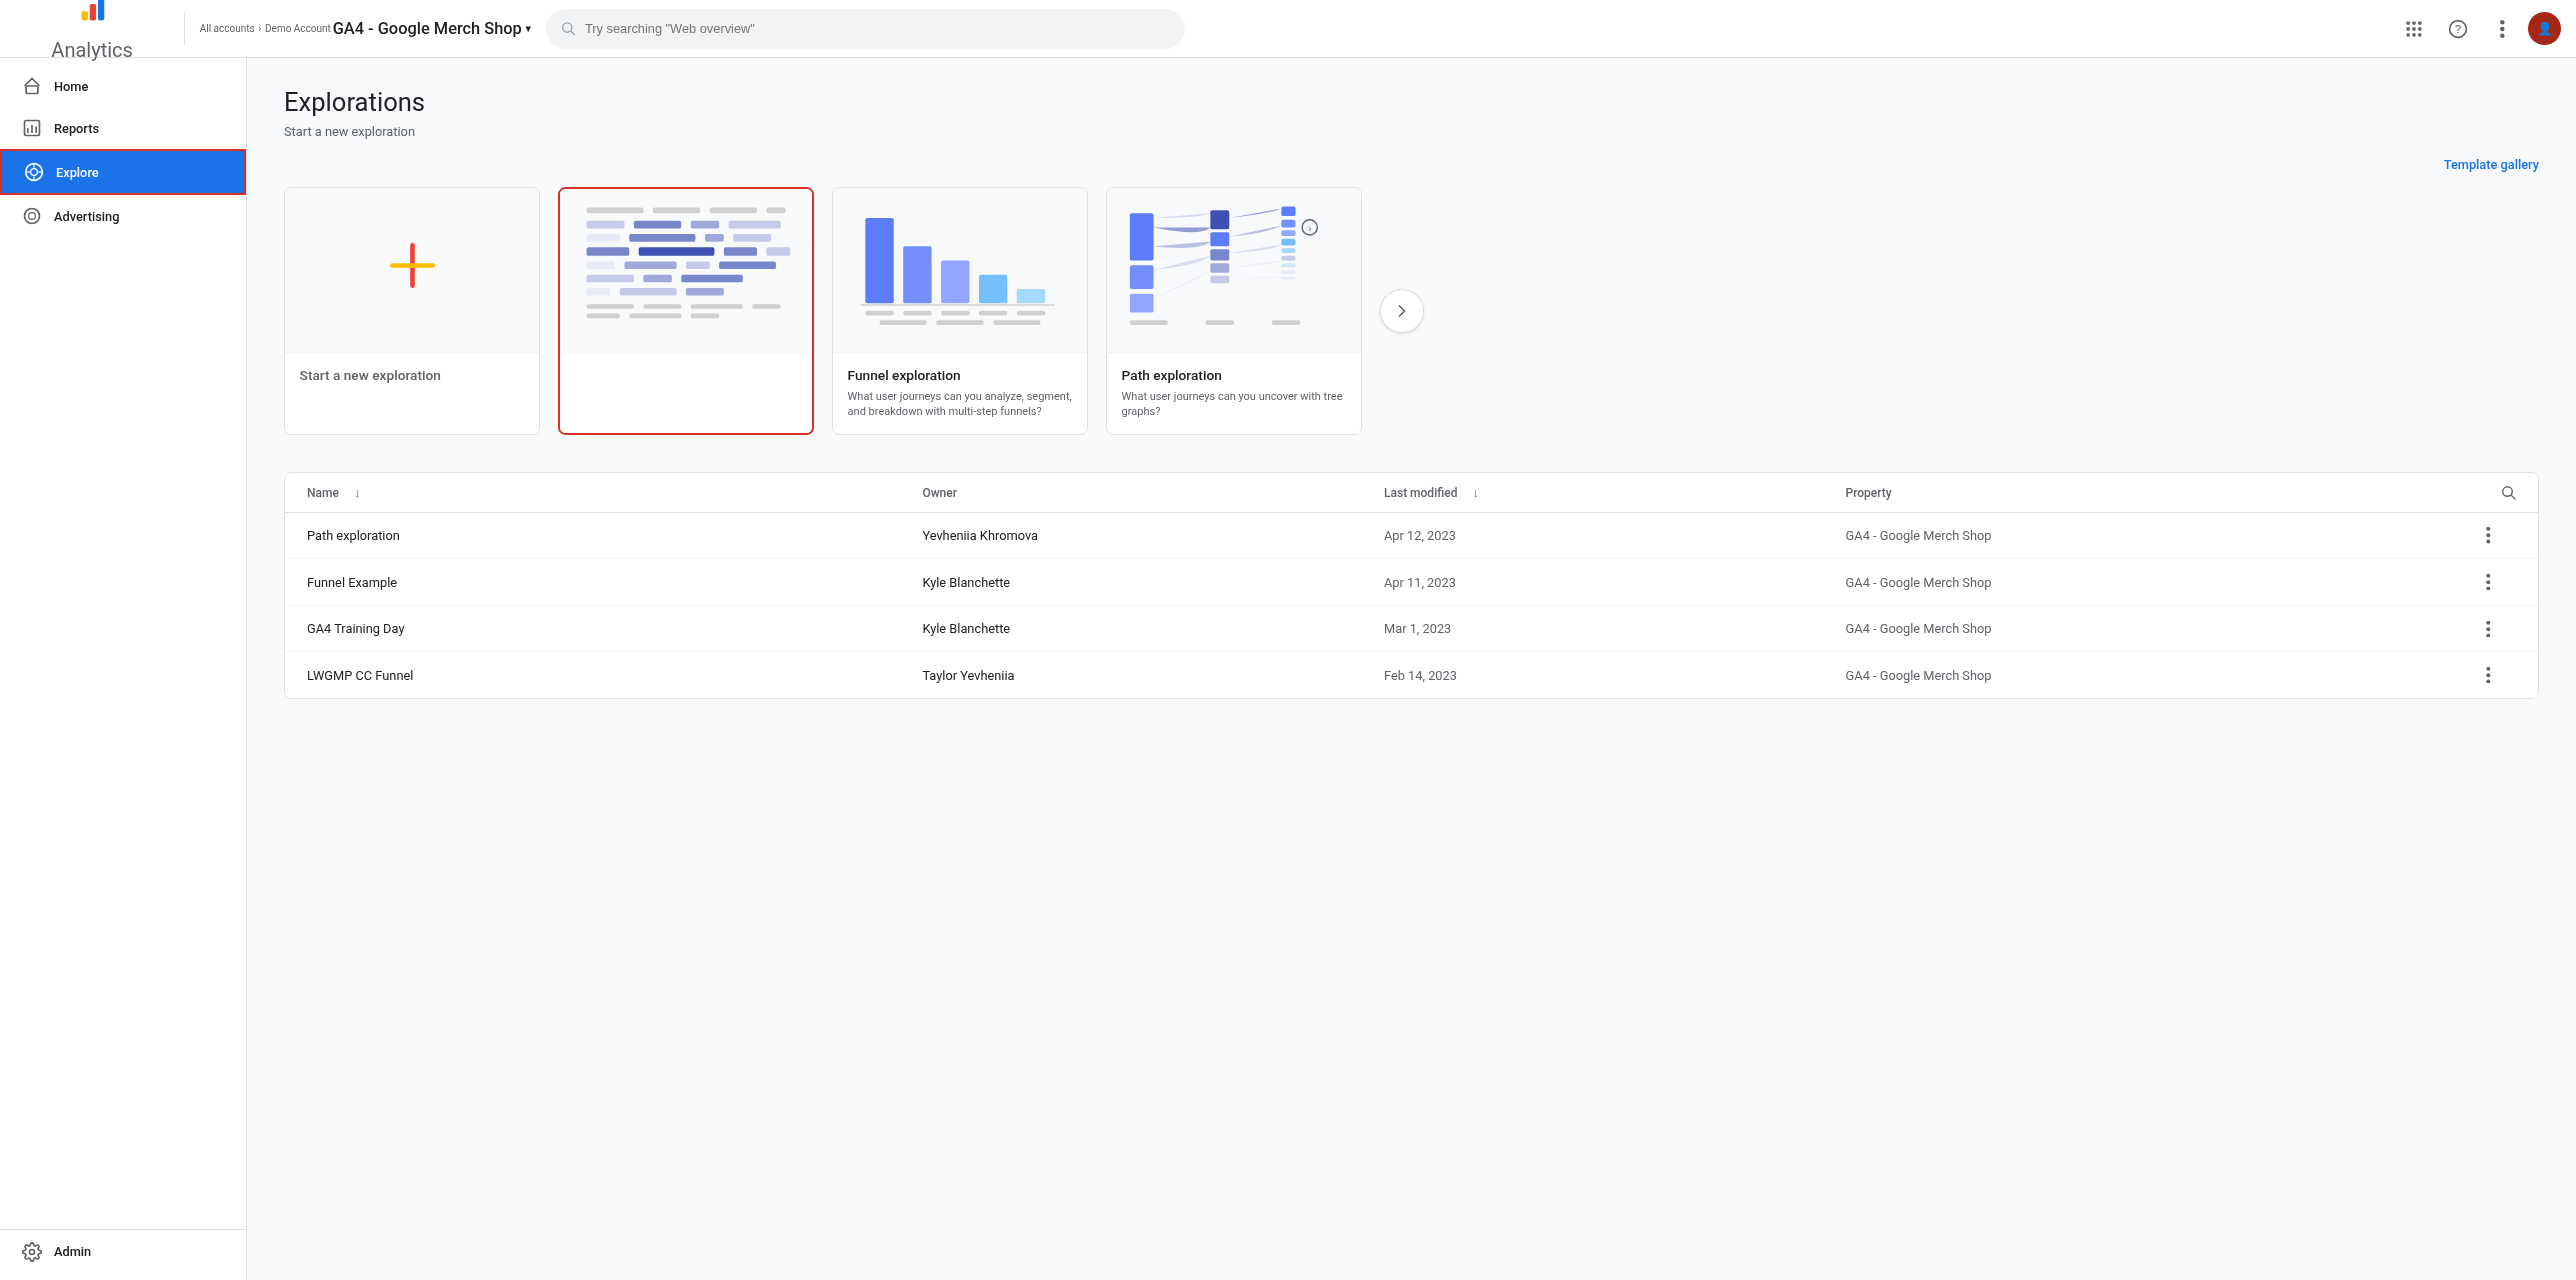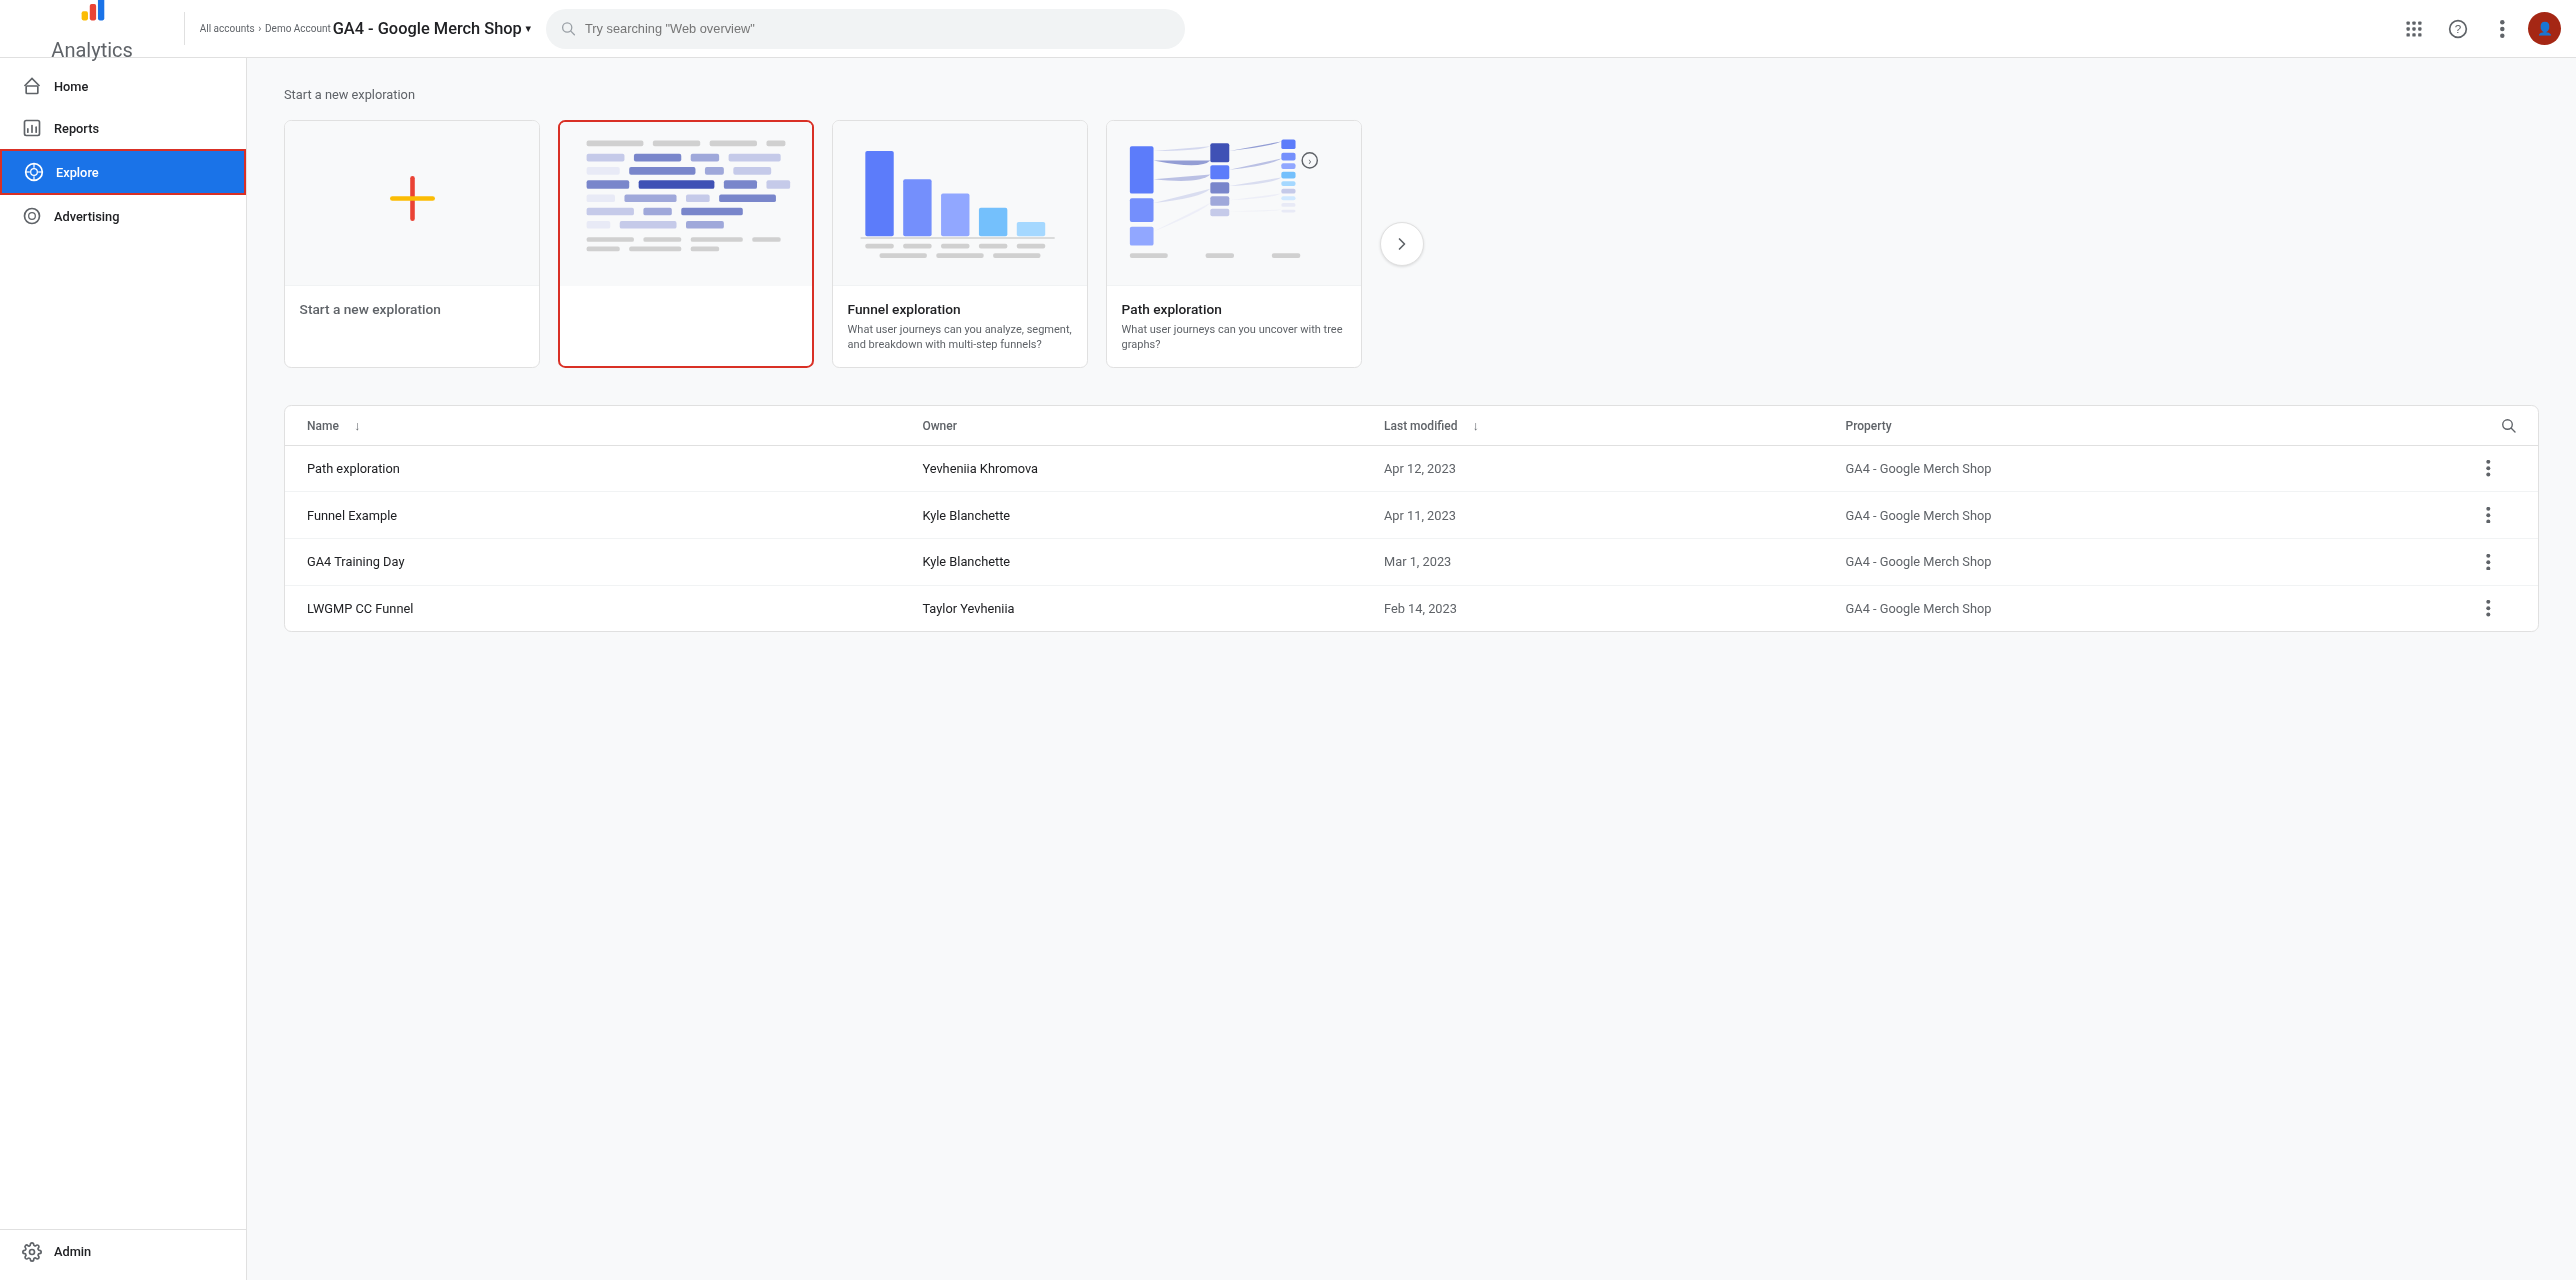--- a/index.html
+++ b/index.html
@@ -212,22 +212,26 @@
               <circle cx="12" cy="12" r="3" stroke="#5f6368" stroke-width="2" fill="none"></circle>
               <path d="M19.4 15a1.65 1.65 0 0 0 .33 1.82l.06.06a2 2 0 1 1-2.83 2.83l-.06-.06a1.65 1.65 0 0 0-1.82-.33 1.65 1.65 0 0 0-1 1.51V21a2 2 0 0 1-4 0v-.09A1.65 1.65 0 0 0 9 19.4a1.65 1.65 0 0 0-1.82.33l-.06.06a2 2 0 1 1-2.83-2.83l.06-.06A1.65 1.65 0 0 0 4.68 15a1.65 1.65 0 0 0-1.51-1H3a2 2 0 0 1 0-4h.09A1.65 1.65 0 0 0 4.6 9a1.65 1.65 0 0 0-.33-1.82l-.06-.06a2 2 0 1 1 2.83-2.83l.06.06A1.65 1.65 0 0 0 9 4.68a1.65 1.65 0 0 0 1-1.51V3a2 2 0 0 1 4 0v.09a1.65 1.65 0 0 0 1 1.51 1.65 1.65 0 0 0 1.82-.33l.06-.06a2 2 0 1 1 2.83 2.83l-.06.06A1.65 1.65 0 0 0 19.4 9a1.65 1.65 0 0 0 1.51 1H21a2 2 0 0 1 0 4h-.09a1.65 1.65 0 0 0-1.51 1z" stroke="#5f6368" stroke-width="2" fill="none"></path>
             </svg>
         </span>
         <span>Admin</span>
       </div>
     </div>
   </nav>
 
   <main class="main">
+    <h1 class="page-title">Explorations</h1>
     <div class="section-label">Start a new exploration</div>
 
+    <div class="template-gallery-row">
+      <a class="template-gallery-link">Template gallery</a>
+    </div>
 
     <div class="cards-row">
 
       <div class="card">
         <div class="card-preview">
           <div class="card-new">
             <span class="plus-icon" style="font-size:55px; color: #f4a030; -webkit-text-fill-color: initial;">
               <svg width="55" height="55" viewBox="0 0 60 60" fill="none">
                 <line x1="30" y1="8" x2="30" y2="52" stroke="#ea4335" stroke-width="5" stroke-linecap="round"></line>
                 <line x1="8" y1="30" x2="52" y2="30" stroke="#fbbc04" stroke-width="5" stroke-linecap="round"></line>

